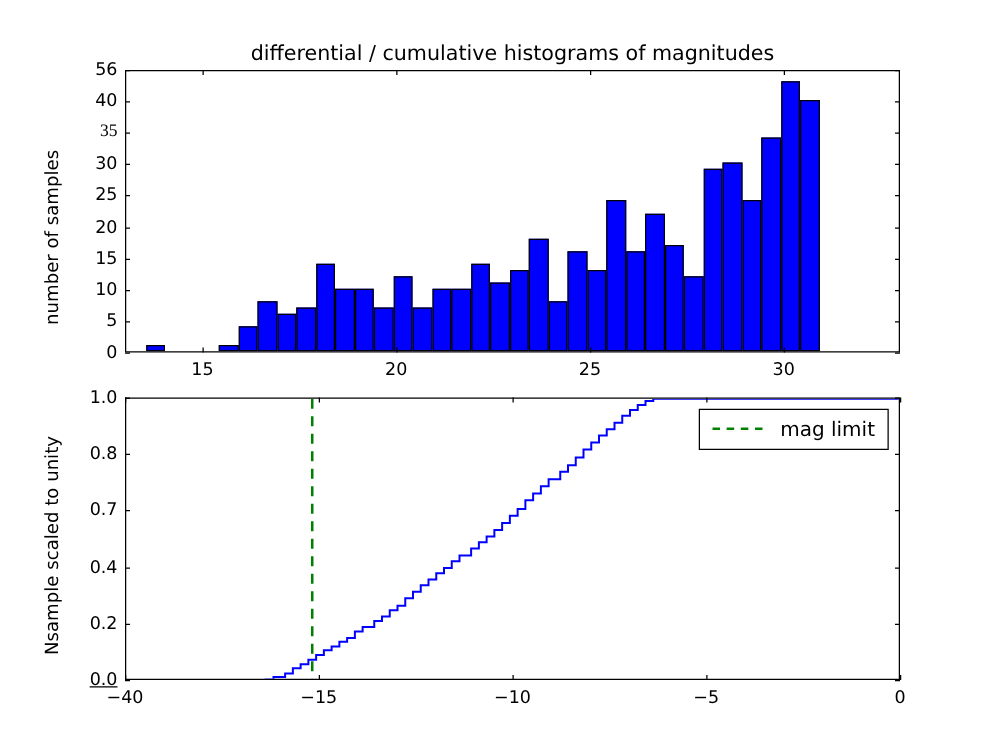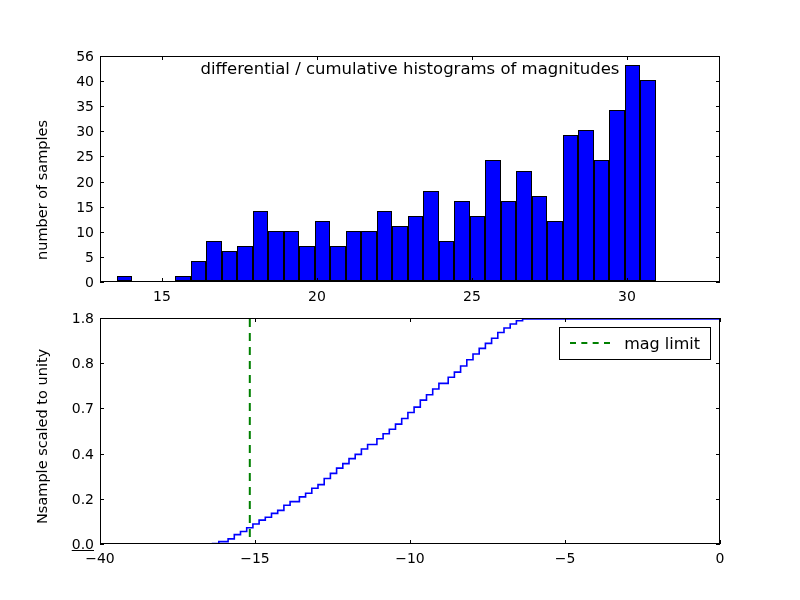--- a/index.html
+++ b/index.html
@@ -159,21 +159,21 @@
         <div class="bar" style="left: 446.4px; width: 15.5px; height: 60.2667px; background: rgb(0, 0, 255); border-color: rgb(0, 0, 0);"></div>
         <div class="bar" style="left: 461.9px; width: 15.5px; height: 145.644px; background: rgb(0, 0, 255); border-color: rgb(0, 0, 0);"></div>
         <div class="bar" style="left: 477.4px; width: 15.5px; height: 150.667px; background: rgb(0, 0, 255); border-color: rgb(0, 0, 0);"></div>
         <div class="bar" style="left: 492.9px; width: 15.5px; height: 120.533px; background: rgb(0, 0, 255); border-color: rgb(0, 0, 0);"></div>
         <div class="bar" style="left: 508.4px; width: 15.5px; height: 170.756px; background: rgb(0, 0, 255); border-color: rgb(0, 0, 0);"></div>
         <div class="bar" style="left: 523.9px; width: 15.5px; height: 215.956px; background: rgb(0, 0, 255); border-color: rgb(0, 0, 0);"></div>
         <div class="bar" style="left: 539.4px; width: 15.5px; height: 200.889px; background: rgb(0, 0, 255); border-color: rgb(0, 0, 0);"></div>
       </div>
   </div>
 
-  <div class="axes-title" style="top:33px; left:100px; width:620px;margin-top:26px;">differential / cumulative histograms of magnitudes</div>
+  <div class="axes-title" style="top:33px; left:100px; width:620px;">differential / cumulative histograms of magnitudes</div>
 
   <div class="ylabel" style="left:34px; top:260px;">number of samples</div>
 
   <div id="top-ticks">
       <div class="tick-x" style="left: 162px; top: 278px;"></div>
       <div class="tick-x" style="left: 162px; top: 56px;"></div>
       <div class="ticklabel-x" style="left: 162px; top: 288px;">15</div>
       <div class="tick-x" style="left: 317px; top: 278px;"></div>
       <div class="tick-x" style="left: 317px; top: 56px;"></div>
       <div class="ticklabel-x" style="left: 317px; top: 288px;">20</div>
@@ -199,21 +199,21 @@
       <div class="tick-y" style="left: 716px; top: 181.556px;"></div>
       <div class="ticklabel-y" style="left: 46px; width: 48px; top: 181.556px;">20</div>
       <div class="tick-y" style="left: 100px; top: 156.444px;"></div>
       <div class="tick-y" style="left: 716px; top: 156.444px;"></div>
       <div class="ticklabel-y" style="left: 46px; width: 48px; top: 156.444px;">25</div>
       <div class="tick-y" style="left: 100px; top: 131.333px;"></div>
       <div class="tick-y" style="left: 716px; top: 131.333px;"></div>
       <div class="ticklabel-y" style="left: 46px; width: 48px; top: 131.333px;">30</div>
       <div class="tick-y" style="left: 100px; top: 106.222px;"></div>
       <div class="tick-y" style="left: 716px; top: 106.222px;"></div>
-      <div class="ticklabel-y" style="left: 46px; width: 48px; top: 106.222px;">35</div>
+      <div class="ticklabel-y" style="left: 46px; width: 48px; top: 106.222px; font-family: Liberation Serif, serif;">35</div>
       <div class="tick-y" style="left: 100px; top: 81.1111px;"></div>
       <div class="tick-y" style="left: 716px; top: 81.1111px;"></div>
       <div class="ticklabel-y" style="left: 46px; width: 48px; top: 81.1111px;">40</div>
       <div class="tick-y" style="left: 100px; top: 56px;"></div>
       <div class="tick-y" style="left: 716px; top: 56px;"></div>
       <div class="ticklabel-y" style="left: 46px; width: 48px; top: 56px;">56</div>
     </div>
 
   <div class="axes" id="bottom-axes" style="left:100px; top:318px; width:620px; height:226px;">
 
@@ -259,16 +259,16 @@
       <div class="tick-y" style="left: 716px; top: 453.6px;"></div>
       <div class="ticklabel-y" style="left: 44px; width: 50px; top: 453.6px;">0.4</div>
       <div class="tick-y" style="left: 100px; top: 408.4px;"></div>
       <div class="tick-y" style="left: 716px; top: 408.4px;"></div>
       <div class="ticklabel-y" style="left: 44px; width: 50px; top: 408.4px;">0.7</div>
       <div class="tick-y" style="left: 100px; top: 363.2px;"></div>
       <div class="tick-y" style="left: 716px; top: 363.2px;"></div>
       <div class="ticklabel-y" style="left: 44px; width: 50px; top: 363.2px;">0.8</div>
       <div class="tick-y" style="left: 100px; top: 318px;"></div>
       <div class="tick-y" style="left: 716px; top: 318px;"></div>
-      <div class="ticklabel-y" style="left: 44px; width: 50px; top: 318px;">1.8</div>
+      <div class="ticklabel-y" style="left: 44px; width: 50px; top: 318px;">1.0</div>
     </div>
 
 </div>
 
 </body></html>

